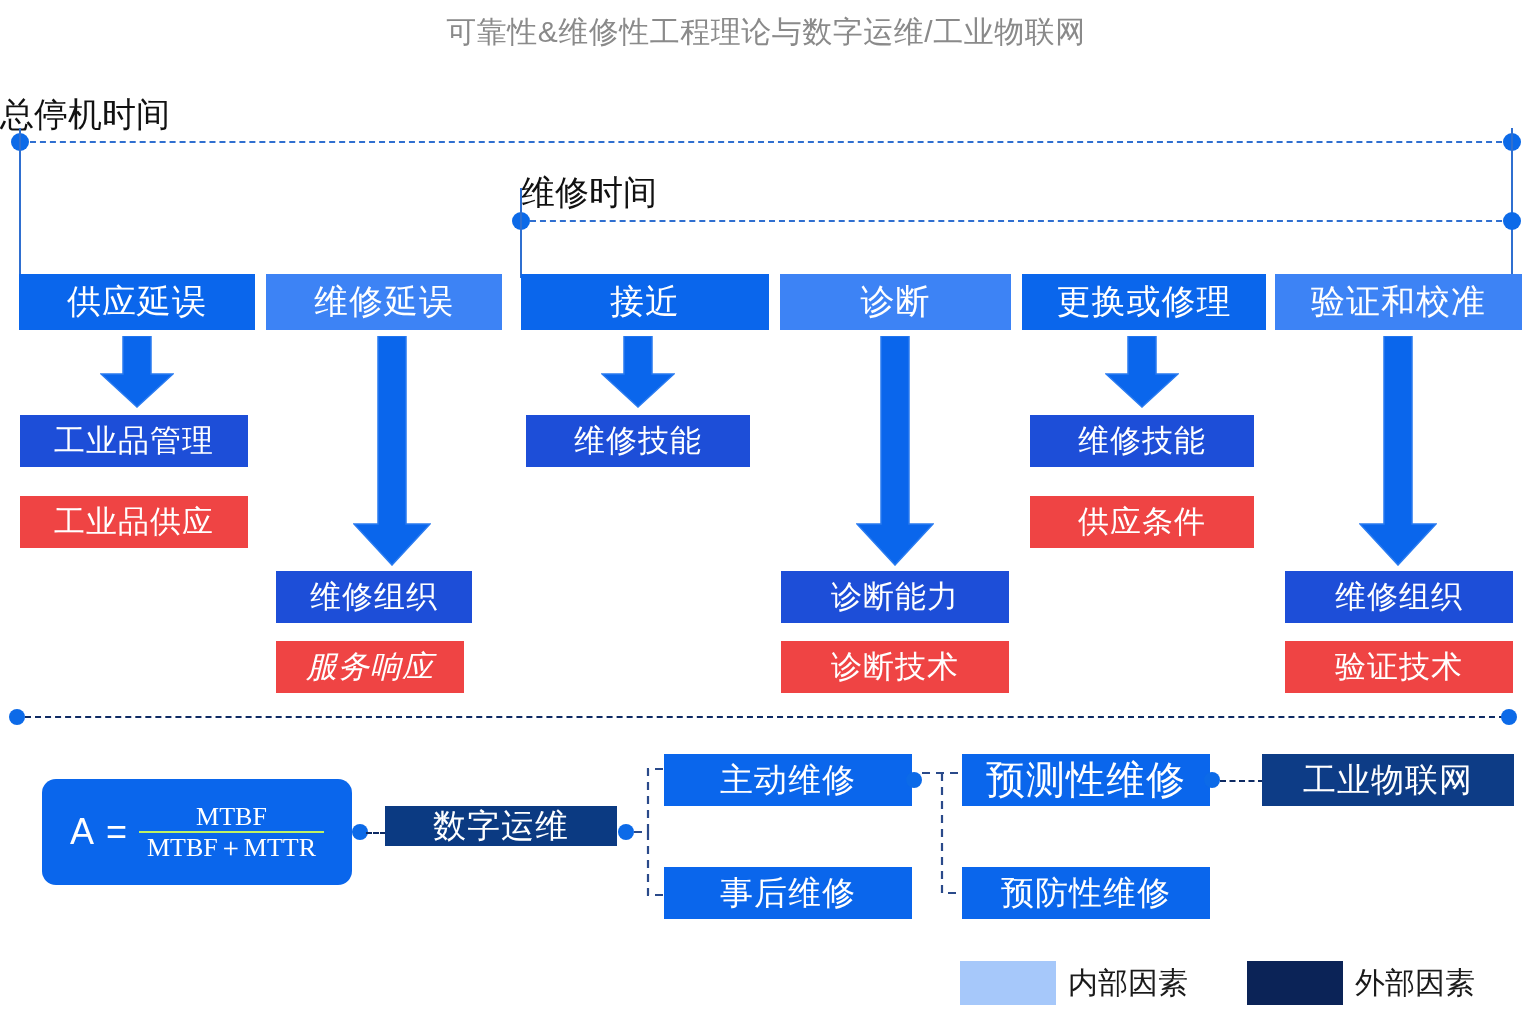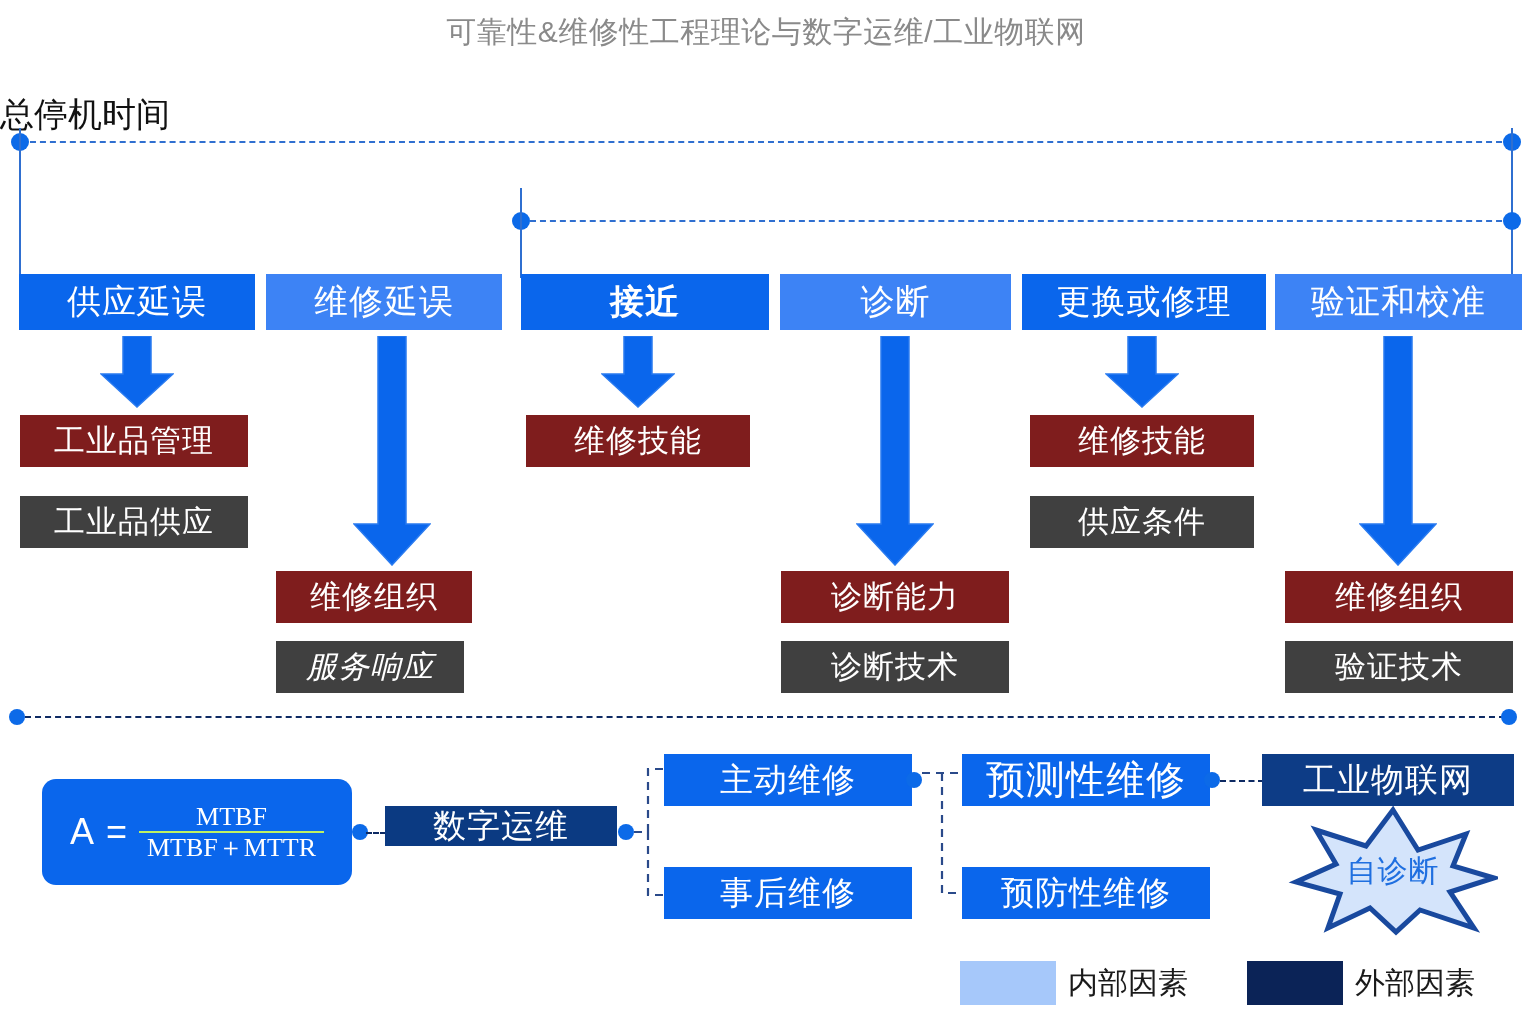--- a/index.html
+++ b/index.html
@@ -37,22 +37,22 @@
     color:#ffffff;font-size:34px;white-space:nowrap;letter-spacing:1px;
   }
   .hdr.b1{background:#0a66ec;}
   .hdr.b2{background:#3d83f5;}
 
   
   .fbox{
     height:52px;display:flex;align-items:center;justify-content:center;
     color:#ffffff;font-size:31px;white-space:nowrap;letter-spacing:1px;
   }
-  .fbox.inner{background:#7f1d1d;}
-  .fbox.outer{background:#404040;}
+  .fbox.inner{background:#1d4ed8;}
+  .fbox.outer{background:#ef4444;}
 
   
   .arrow svg{display:block;}
 
   
   .formula{
     background:#0a66ec;border-radius:14px;color:#fff;
     display:flex;align-items:center;justify-content:center;
   }
   .formula .eq{display:flex;align-items:center;gap:12px;}
@@ -92,28 +92,29 @@
 
   <div class="abs bracket-label" style="left:0;top:92px;width:1532px;">总停机时间</div>
 
   <div class="abs dashline" style="left:20px;top:141px;width:1492px;"></div>
   <div class="abs dot" style="left:11px;top:133px;"></div>
   <div class="abs dot" style="left:1503px;top:133px;"></div>
 
   <div class="abs vline" style="left:19px;top:128px;height:150px;"></div>
   <div class="abs vline" style="left:1511px;top:128px;height:150px;"></div>
 
+  <div class="abs bracket-label" style="left:521px;top:170px;width:991px;">维修时间</div>
   <div class="abs dashline" style="left:530px;top:220px;width:982px;"></div>
   <div class="abs dot" style="left:512px;top:212px;"></div>
   <div class="abs dot" style="left:1503px;top:212px;"></div>
   <div class="abs vline" style="left:520px;top:188px;height:90px;"></div>
 
   <div class="abs hdr b1" style="left:19px;top:274px;width:236px;">供应延误</div>
   <div class="abs hdr b2" style="left:266px;top:274px;width:236px;">维修延误</div>
-  <div class="abs hdr b1" style="left:521px;top:274px;width:248px;font-weight:bold;">接近</div>
+  <div class="abs hdr b1" style="left:521px;top:274px;width:248px;">接近</div>
   <div class="abs hdr b2" style="left:780px;top:274px;width:231px;">诊断</div>
   <div class="abs hdr b1" style="left:1022px;top:274px;width:244px;">更换或修理</div>
   <div class="abs hdr b2" style="left:1275px;top:274px;width:247px;">验证和校准</div>
 
   <div class="abs arrow" style="left:100px;top:336px;">
     <svg width="74" height="72" viewBox="0 0 74 72">
         <polygon points="23,0 51,0 51,38 73,38 37,71 1,38 23,38" fill="#0a66ec" stroke="#2a7bf0" stroke-width="1.5"></polygon>
       </svg>
   </div>
   <div class="abs arrow" style="left:601px;top:336px;">
@@ -201,26 +202,20 @@
   </div>
 
   <div class="abs nbox blue" style="left:962px;top:754px;width:248px;height:52px;font-size:39px;">预测性维修</div>
   <div class="abs nbox blue" style="left:962px;top:867px;width:248px;height:52px;font-size:33px;">预防性维修</div>
 
   <div class="abs dot sm" style="left:1204px;top:772px;"></div>
   <div class="abs dashline navy" style="left:1220px;top:780px;width:44px;"></div>
 
   <div class="abs nbox navy-dark" style="left:1262px;top:754px;width:252px;height:52px;font-size:33px;">工业物联网</div>
 
-  <div class="abs" style="left:1288px;top:806px;width:210px;height:130px;">
-    <svg width="210" height="130" viewBox="0 0 210 130">
-      <polygon points="105,4 130,44 178,28 165,60 206,72 162,86 186,122 132,104 108,126 82,102 40,122 52,88 8,76 48,58 28,24 78,40" fill="#d4e4fb" stroke="#19499e" stroke-width="5" stroke-linejoin="miter"></polygon>
-    </svg>
-    <div class="star-label">自诊断</div>
-  </div>
 
   <div class="abs legend-sw inner" style="left:960px;top:961px;width:96px;"></div>
   <div class="abs legend-txt" style="left:1068px;top:961px;">内部因素</div>
 
   <div class="abs legend-sw outer" style="left:1247px;top:961px;width:96px;"></div>
   <div class="abs legend-txt" style="left:1355px;top:961px;">外部因素</div>
 
 </div>
 
 </body></html>

